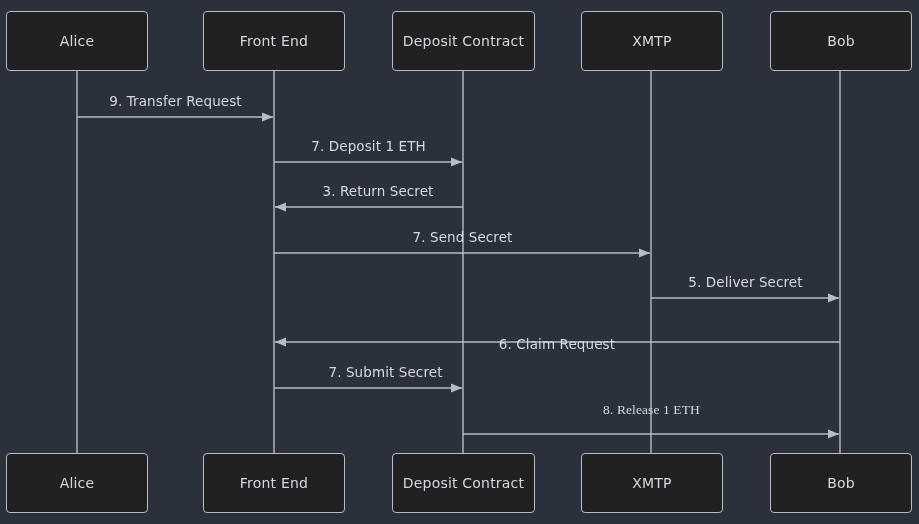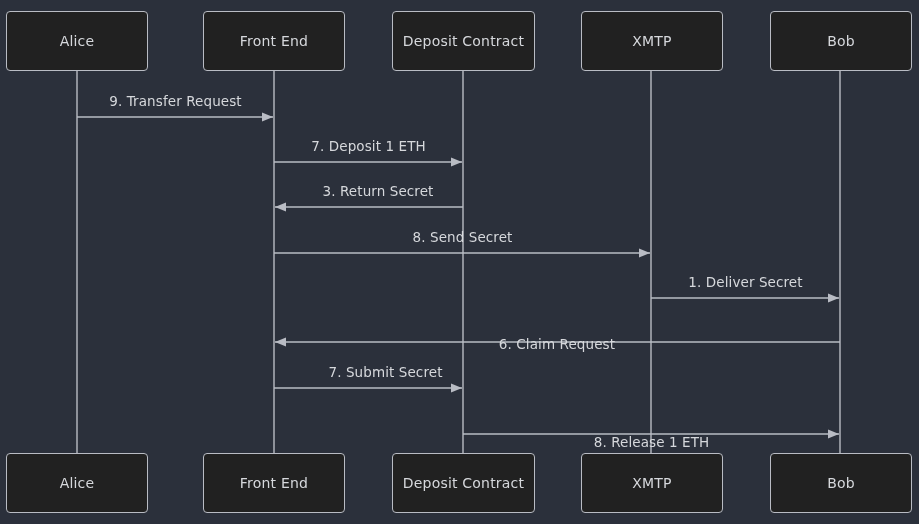--- a/index.html
+++ b/index.html
@@ -115,20 +115,20 @@
         <span class="actor-label">XMTP</span>
       </div>
       <div class="actor-box" style="left: 770px; top: 453px; width: 142px; height: 60px;">
         <span class="actor-label">Bob</span>
       </div>
     </div>
   <div id="message-labels">
       <div class="msg-label" style="left: 175.5px; top: 109px;">9. Transfer Request</div>
       <div class="msg-label" style="left: 368.5px; top: 154px;">7. Deposit 1 ETH</div>
       <div class="msg-label" style="left: 378px; top: 199px;">3. Return Secret</div>
-      <div class="msg-label" style="left: 462.5px; top: 245px;">8. Send Secret</div>
-      <div class="msg-label" style="left: 745.5px; top: 290px;">1. Deliver Secret</div>
+      <div class="msg-label" style="left: 462.5px; top: 245px;">7. Send Secret</div>
+      <div class="msg-label" style="left: 745.5px; top: 290px;">5. Deliver Secret</div>
       <div class="msg-label" style="left: 557px; top: 334px; margin-top: 18px;">6. Claim Request</div>
       <div class="msg-label" style="left: 368.5px; top: 380px; margin-left: 17px;">7. Submit Secret</div>
-      <div class="msg-label" style="left: 651.5px; top: 450px;">8. Release 1 ETH</div>
+      <div class="msg-label" style="left: 651.5px; top: 418px; font-family: Liberation Serif, serif;">8. Release 1 ETH</div>
     </div>
 
 </div>
 
 </body></html>

